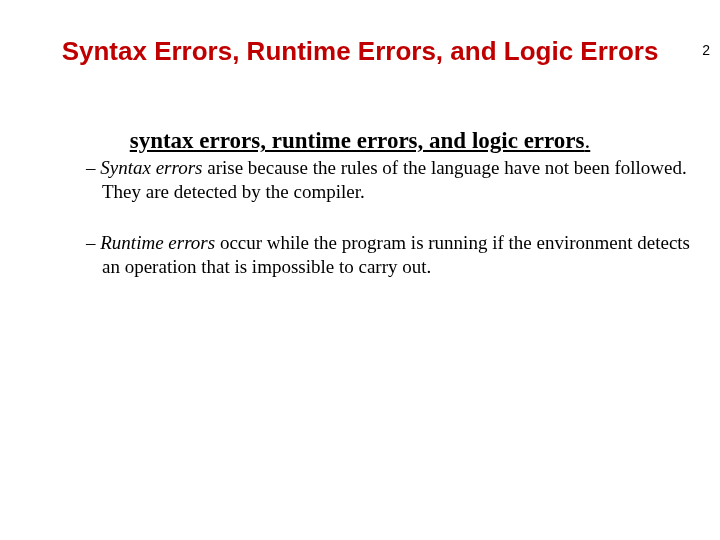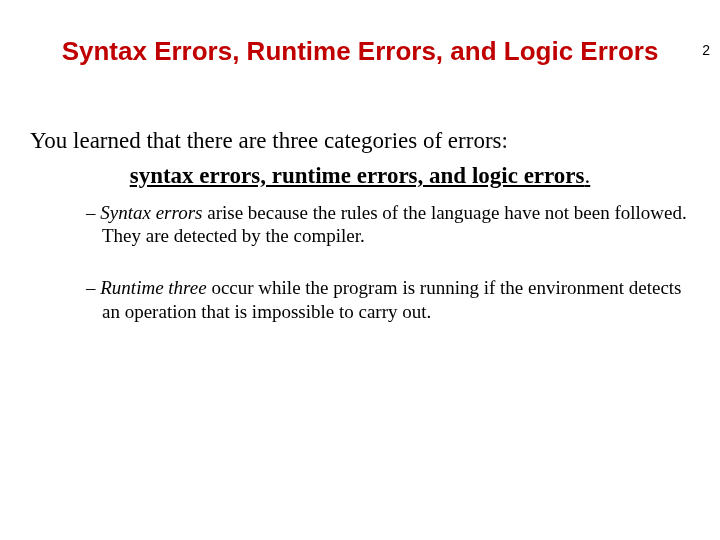--- a/index.html
+++ b/index.html
@@ -4,32 +4,31 @@
 <style>
   * { margin: 0; padding: 0; box-sizing: border-box; }
   html, body { width: 720px; height: 540px; background: #fff; font-family: "Times New Roman", Times, serif; color: #000; }
   .slide { position: relative; width: 720px; height: 540px; padding: 0; }
   .page-number { position: absolute; top: 6px; right: 10px; font-family: Arial, Helvetica, sans-serif; font-size: 14px; color: #000; }
   .title { font-family: Arial, Helvetica, sans-serif; font-weight: bold; color: #c00000; font-size: 26px; text-align: center; margin-top: 36px; margin-bottom: 60px; padding: 0 30px; }
   .body { padding: 0 30px 0 30px; }
   .intro { font-size: 23px; line-height: 1.25; margin-bottom: 6px; }
   .intro-bold { font-weight: bold; text-decoration: underline; font-size: 23px; line-height: 1.25; text-align: center; }
   .period { font-weight: normal; text-decoration: none; }
-  .bullets { margin-top: 10px; padding-left: 56px; }
+  .bullets { padding-left: 56px; }
   .bullet { font-size: 19px; line-height: 1.25; margin-bottom: 28px; text-indent: -16px; padding-left: 16px; }
   .dash { display: inline; }
   .italic { font-style: italic; }
 </style>
 </head>
 <body>
 
 <div class="slide">
   <div class="page-number">2</div>
   <h1 class="title">Syntax Errors, Runtime Errors, and Logic Errors</h1>
   <div class="body">
-    <div class="intro">You learned that there are three categories of errors:</div>
     <div class="intro-bold"><span>syntax errors, runtime errors, and logic errors</span><span class="period">.</span></div>
     <div class="bullets">
       <div class="bullet"><span class="dash">– </span><span class="italic">Syntax errors</span><span> arise because the rules of the language have not been followed. They are detected by the compiler.</span></div>
-      <div class="bullet"><span class="dash">– </span><span class="italic">Runtime three</span><span> occur while the program is running if the environment detects an operation that is impossible to carry out.</span></div>
+      <div class="bullet"><span class="dash">– </span><span class="italic">Runtime errors</span><span> occur while the program is running if the environment detects an operation that is impossible to carry out.</span></div>
     </div>
   </div>
 </div>
 
 </body></html>

